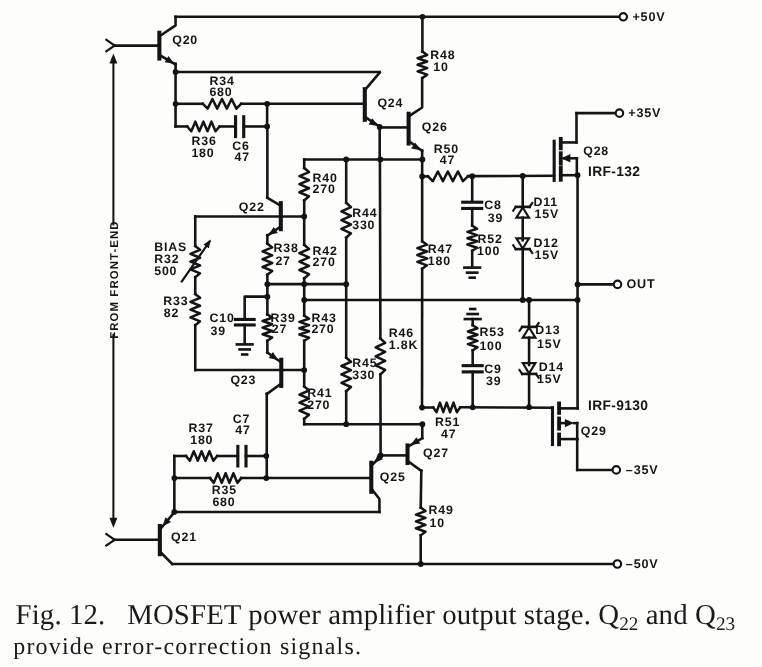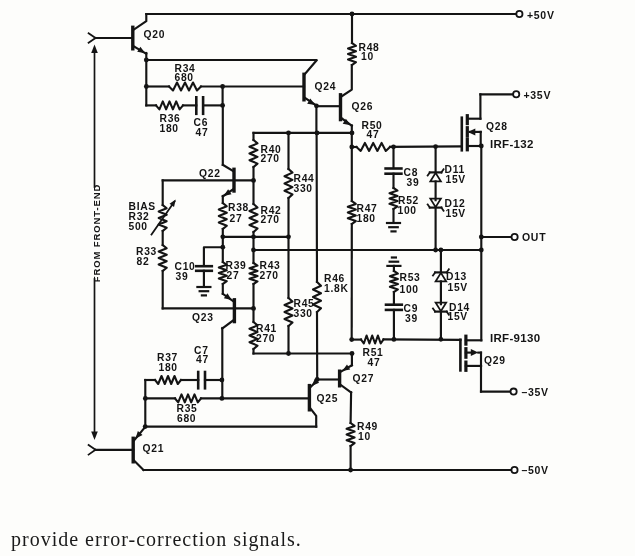--- a/index.html
+++ b/index.html
@@ -797,15 +797,16 @@
         <line x1="94.5" y1="279" x2="94.5" y2="433" stroke="#141414" stroke-width="1.7" stroke-linecap="square"></line>
         <polygon points="94.5,44.5 97.8,53.0 91.2,53.0" fill="#141414"></polygon>
         <polygon points="94.5,440.0 91.2,431.5 97.8,431.5" fill="#141414"></polygon>
       </g>
 
 <g>
         <text x="96" y="233" transform="rotate(-90 96 233)" font-family="'Liberation Sans', sans-serif" font-size="9.5" font-weight="bold" fill="#141414" text-anchor="middle" letter-spacing="0.9" dominant-baseline="central">FROM FRONT-END</text>
       </g>
 </svg>
 
+<div style="position:absolute;left:13px;top:501px;font-family:'Liberation Serif', serif;font-size:24px;line-height:24px;color:#1a1a1a;white-space:nowrap;letter-spacing:0.1px;">Fig. 12.  MOSFET power amplifier output stage. Q<span style="font-size:16px;vertical-align:-5px;letter-spacing:0;">22</span> and Q<span style="font-size:16px;vertical-align:-5px;letter-spacing:0;">23</span></div>
 
 <div style="position:absolute;left:11px;top:527px;font-family:'Liberation Serif', serif;font-size:20px;line-height:24px;color:#1a1a1a;white-space:nowrap;letter-spacing:1px;">provide error-correction signals.</div>
 </div>
 
 </body></html>

